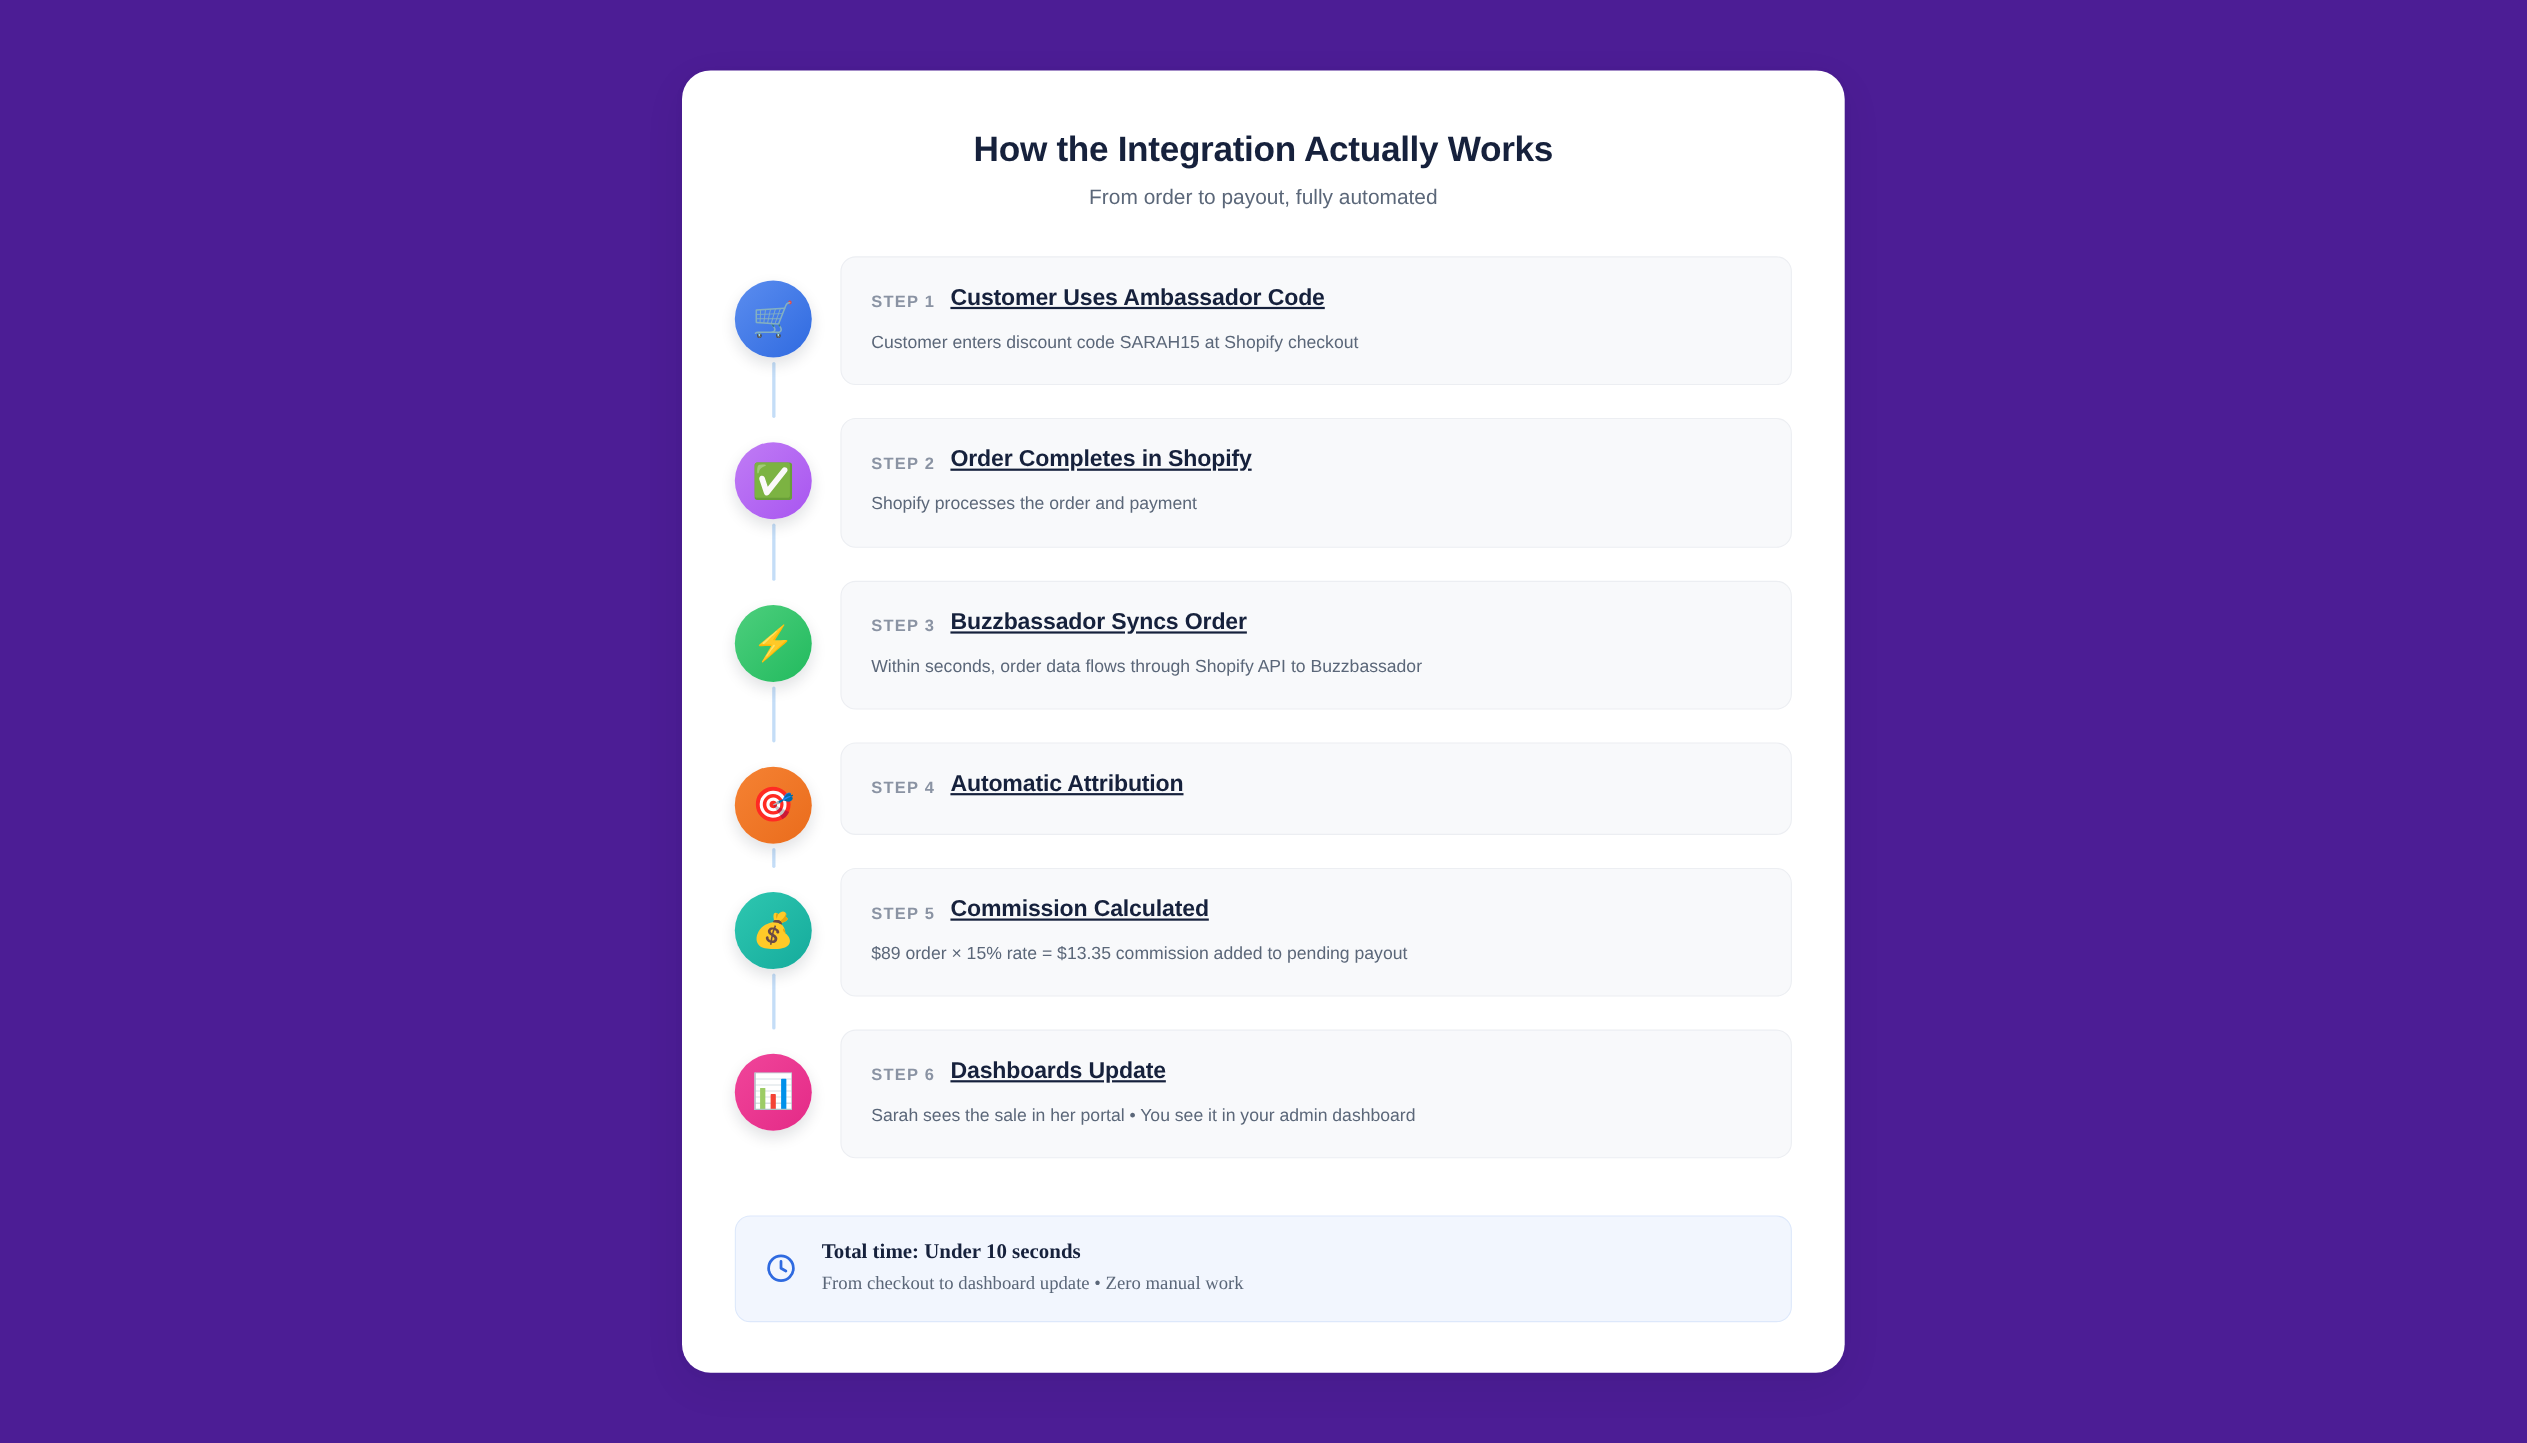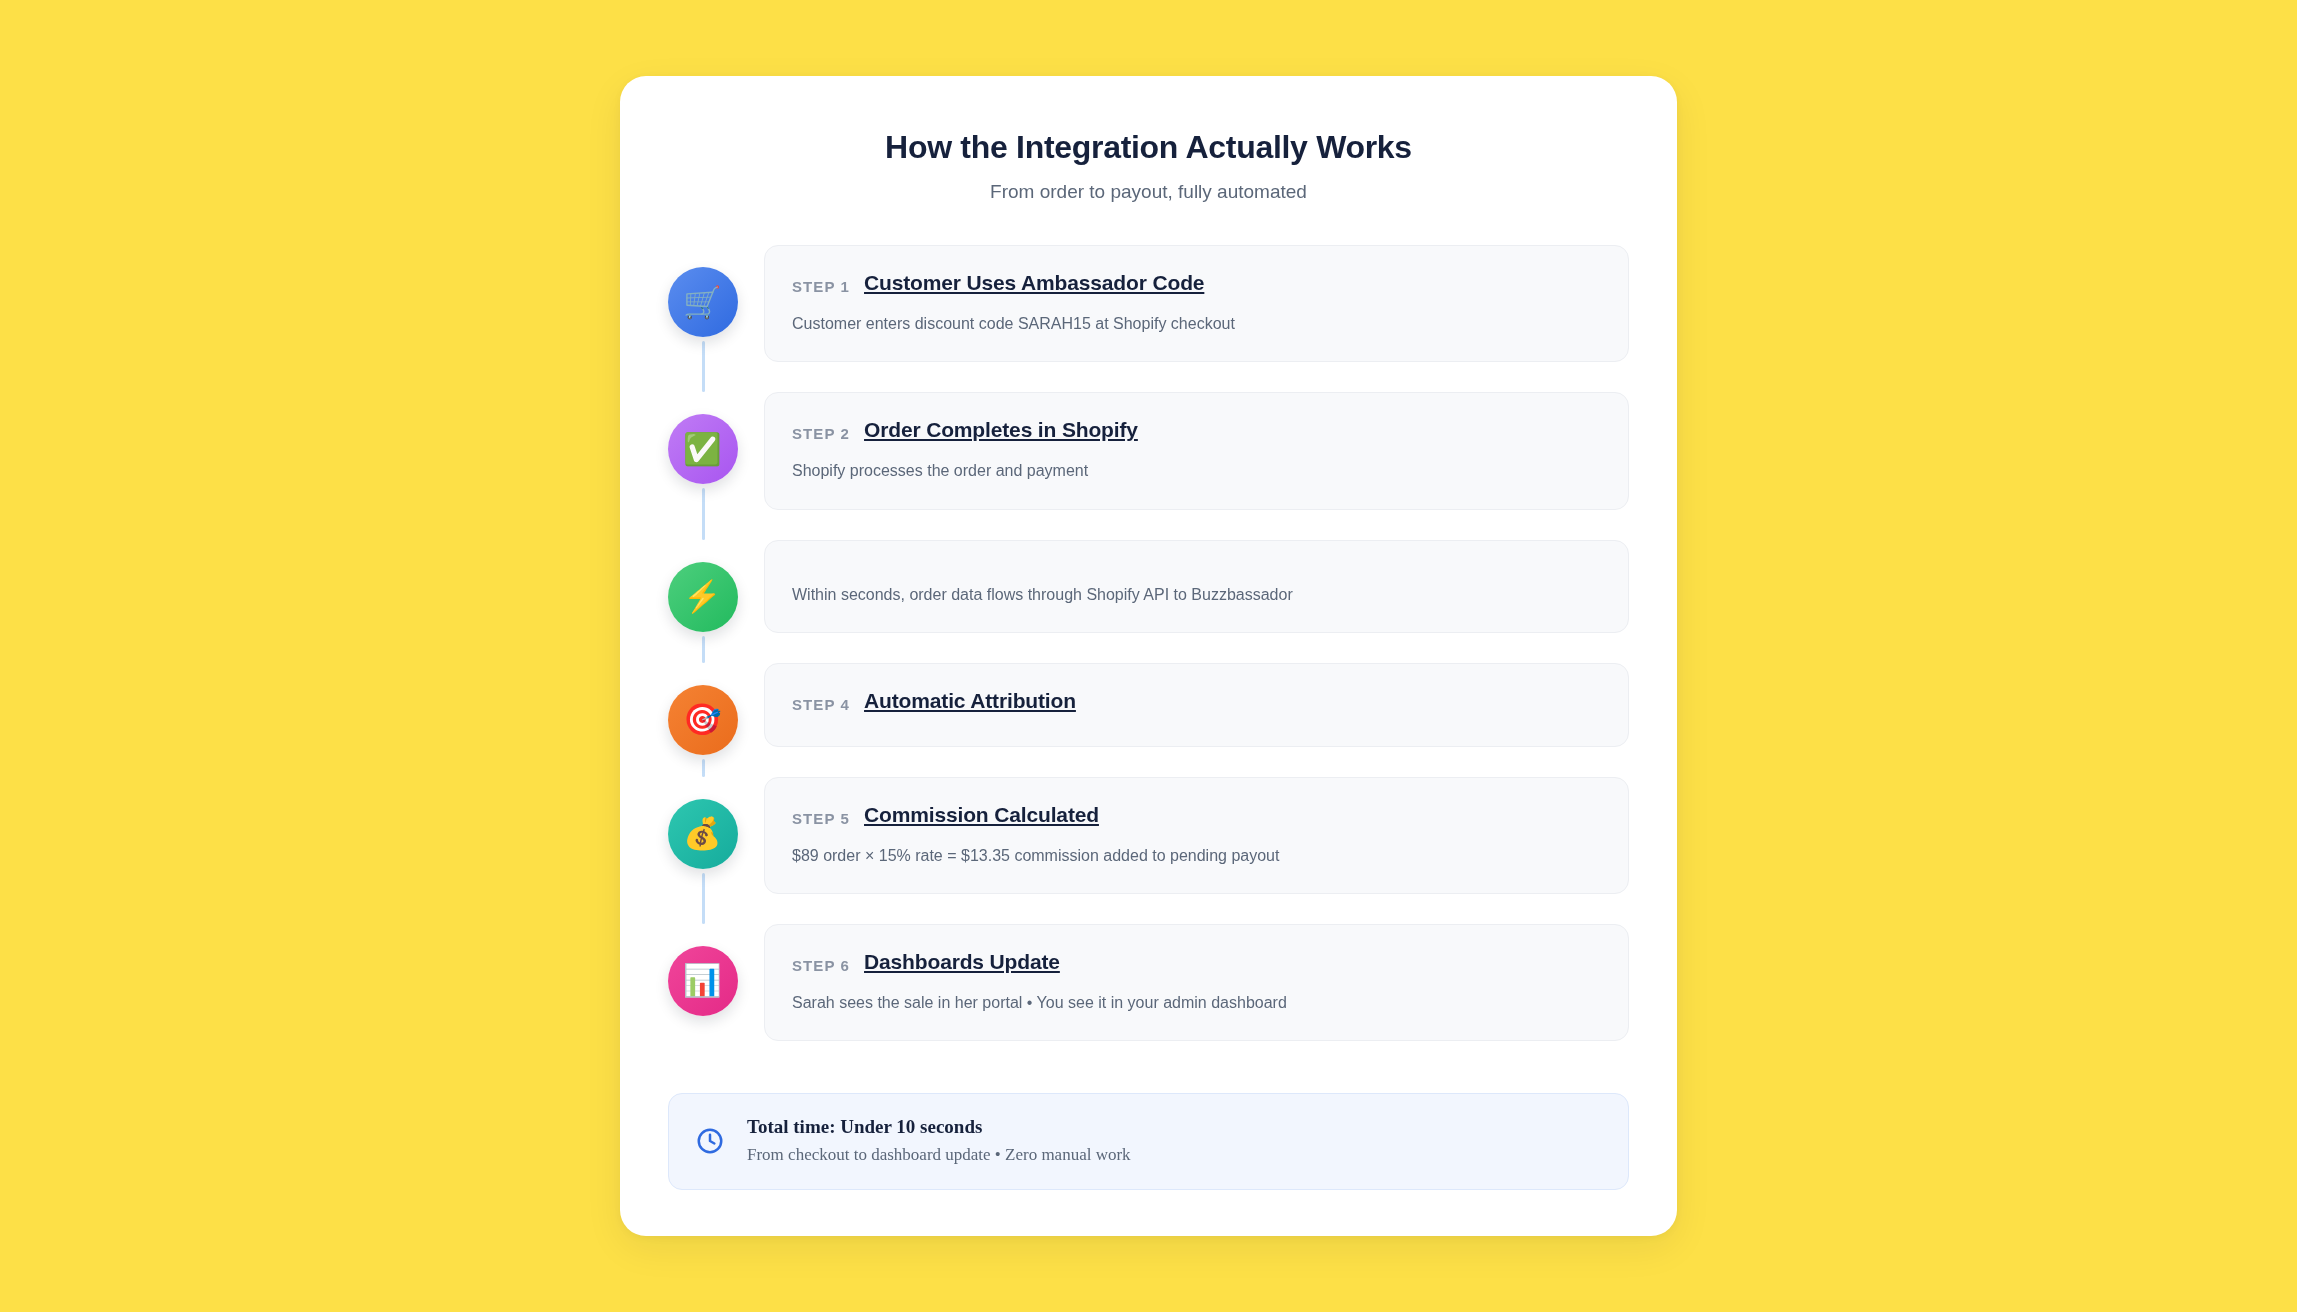--- a/index.html
+++ b/index.html
@@ -8,21 +8,21 @@
     width: 2297px;
     height: 1312px;
     background: #f4f6f8;
     font-family: "Liberation Sans", sans-serif;
     -webkit-font-smoothing: antialiased;
   }
 
   .page {
     width: 2297px;
     height: 1312px;
-    background: #fde047;
+    background: #4c1d95;
     display: flex;
     align-items: center;
     justify-content: center;
   }
 
   .panel {
     width: 1057px;
     background: #ffffff;
     border-radius: 26px;
     box-shadow: 0 12px 38px rgba(17, 24, 39, 0.07),
@@ -202,20 +202,24 @@
           </div>
         </div>
         <div class="step-row">
           <div class="rail">
             <div class="bubble" style="background:linear-gradient(135deg,#4dcf7d,#22ba5e);">
               <span>⚡</span>
             </div>
             <div class="connector"></div>
           </div>
           <div class="step-card">
+            <div class="step-head">
+              <span class="step-kicker">STEP 3</span>
+              <span class="step-title">Buzzbassador Syncs Order</span>
+            </div>
             <div class="step-desc">Within seconds, order data flows through Shopify API to Buzzbassador</div>
           </div>
         </div>
         <div class="step-row">
           <div class="rail">
             <div class="bubble" style="background:linear-gradient(135deg,#f58233,#ea6c1c);">
               <span>🎯</span>
             </div>
             <div class="connector"></div>
           </div>

